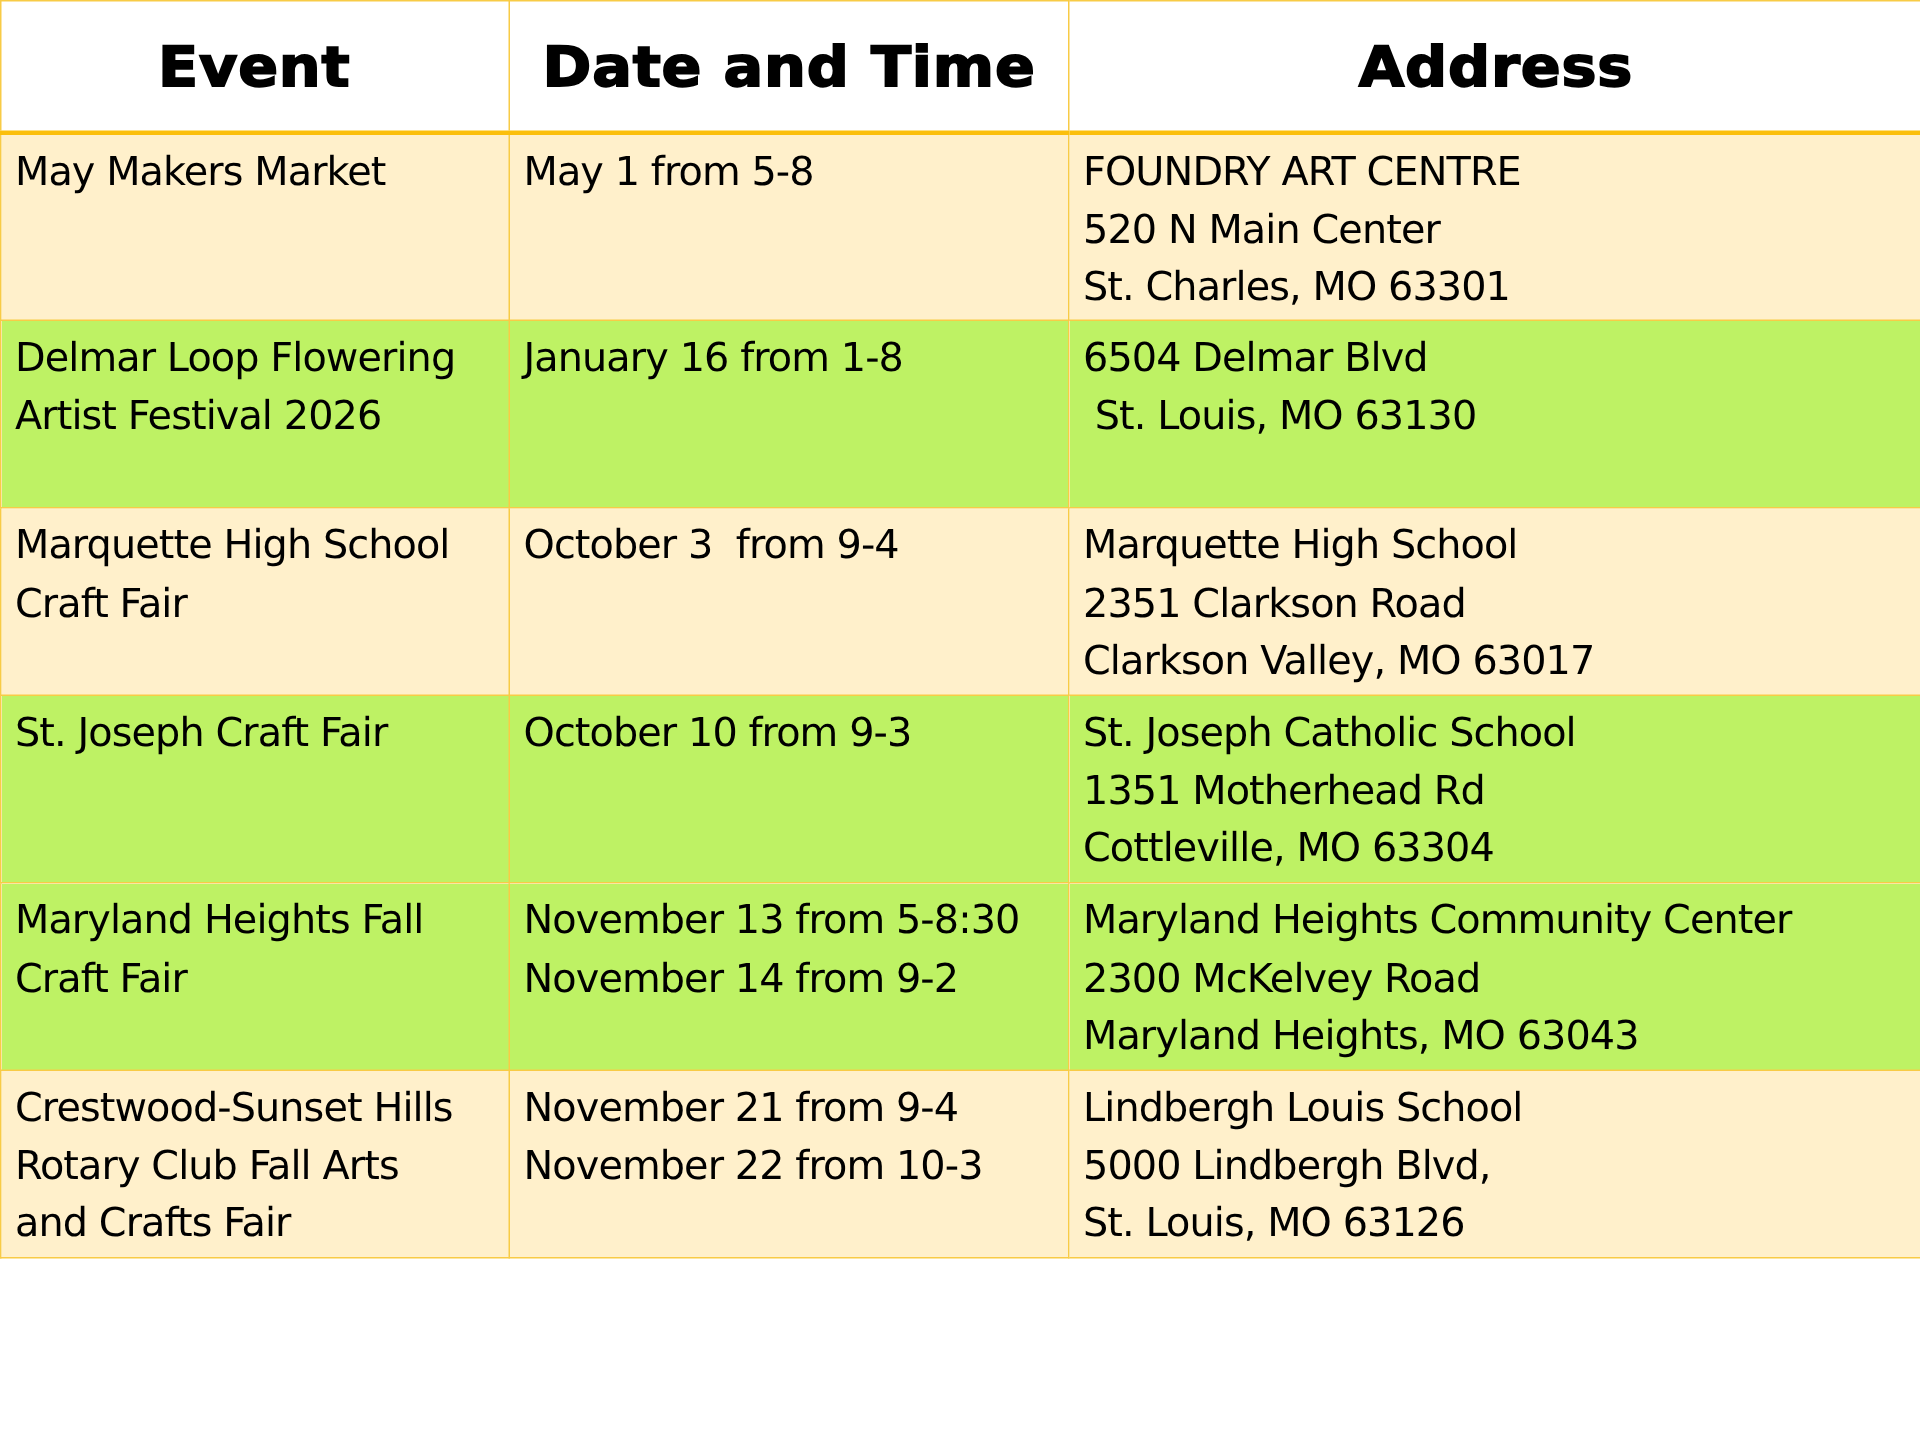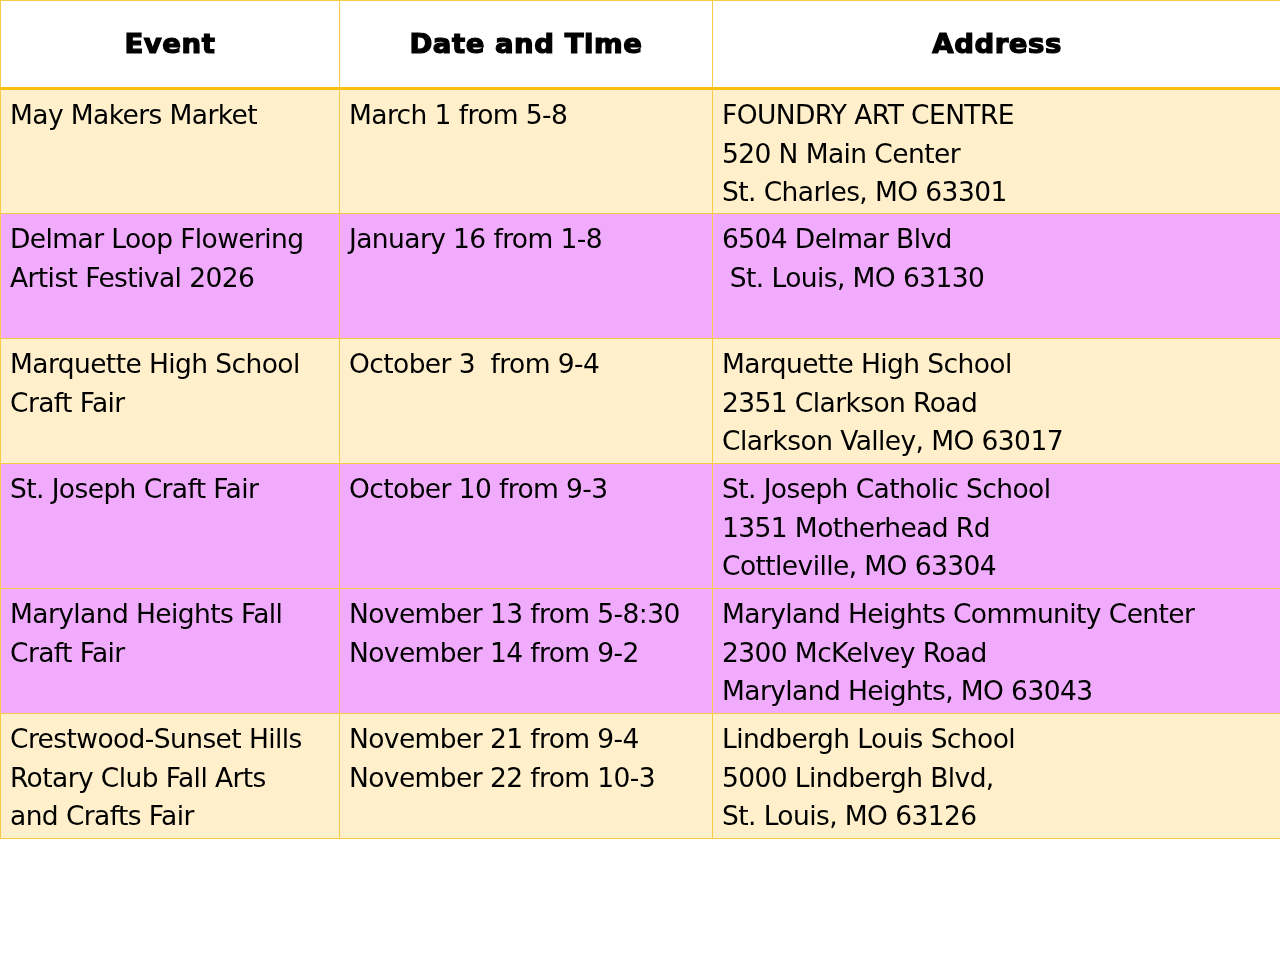--- a/index.html
+++ b/index.html
@@ -21,30 +21,30 @@
     padding: 0 0 0 9px;
     overflow: hidden;
   }
   thead th {
     height: 86px;
     background: #ffffff;
     text-align: center;
     vertical-align: middle;
     font-family: "DejaVu Sans", sans-serif;
     font-weight: 900;
-    font-size: 26px;
+    font-size: 37px;
     letter-spacing: 0.5px;
     padding: 0;
     border-bottom: 3px solid #fbbf0c;
     border-top: 1px solid #f8cb46;
   }
   thead th span { display: inline-block; transform: scaleX(1.06); -webkit-text-stroke: 1.2px #000; }
   tbody tr { height: 125px; }
   tbody tr.odd td { background: #fff0cb; }
-  tbody tr.even td { background: #f0abfc; }
+  tbody tr.even td { background: #bef264; }
   td { font-size: 26.5px; line-height: 38.5px; padding-top: 6px; letter-spacing: -0.6px; }
   td .line { display: block; white-space: pre; }
 </style>
 </head>
 <body>
 
 <table class="events">
   <colgroup>
     <col class="c1">
       <col class="c2">
@@ -56,21 +56,21 @@
       <th><span>Date and Time</span></th>
       <th><span>Address</span></th>
     </tr>
   </thead>
   <tbody id="rows">
       <tr class="odd">
     <td>
           <span class="line">May Makers Market</span>
         </td>
     <td>
-          <span class="line">March 1 from 5-8</span>
+          <span class="line">May 1 from 5-8</span>
         </td>
     <td>
           <span class="line">FOUNDRY ART CENTRE</span>
           <span class="line">520 N Main Center</span>
           <span class="line">St. Charles, MO 63301</span>
         </td>
   </tr>
       <tr class="even">
     <td>
           <span class="line">Delmar Loop Flowering</span>

